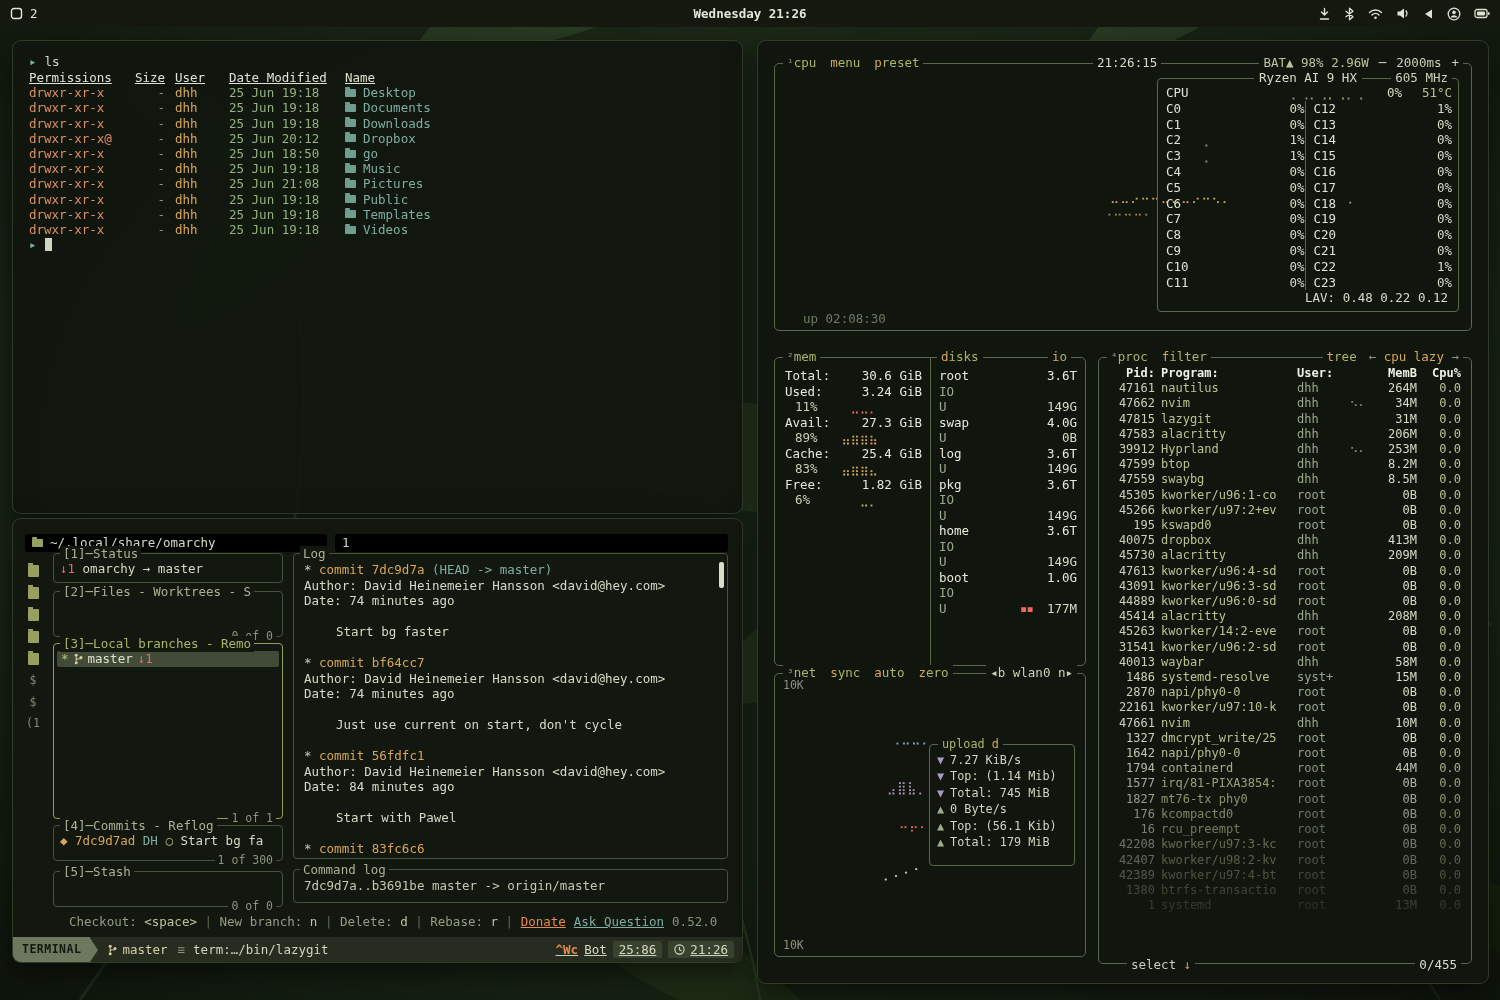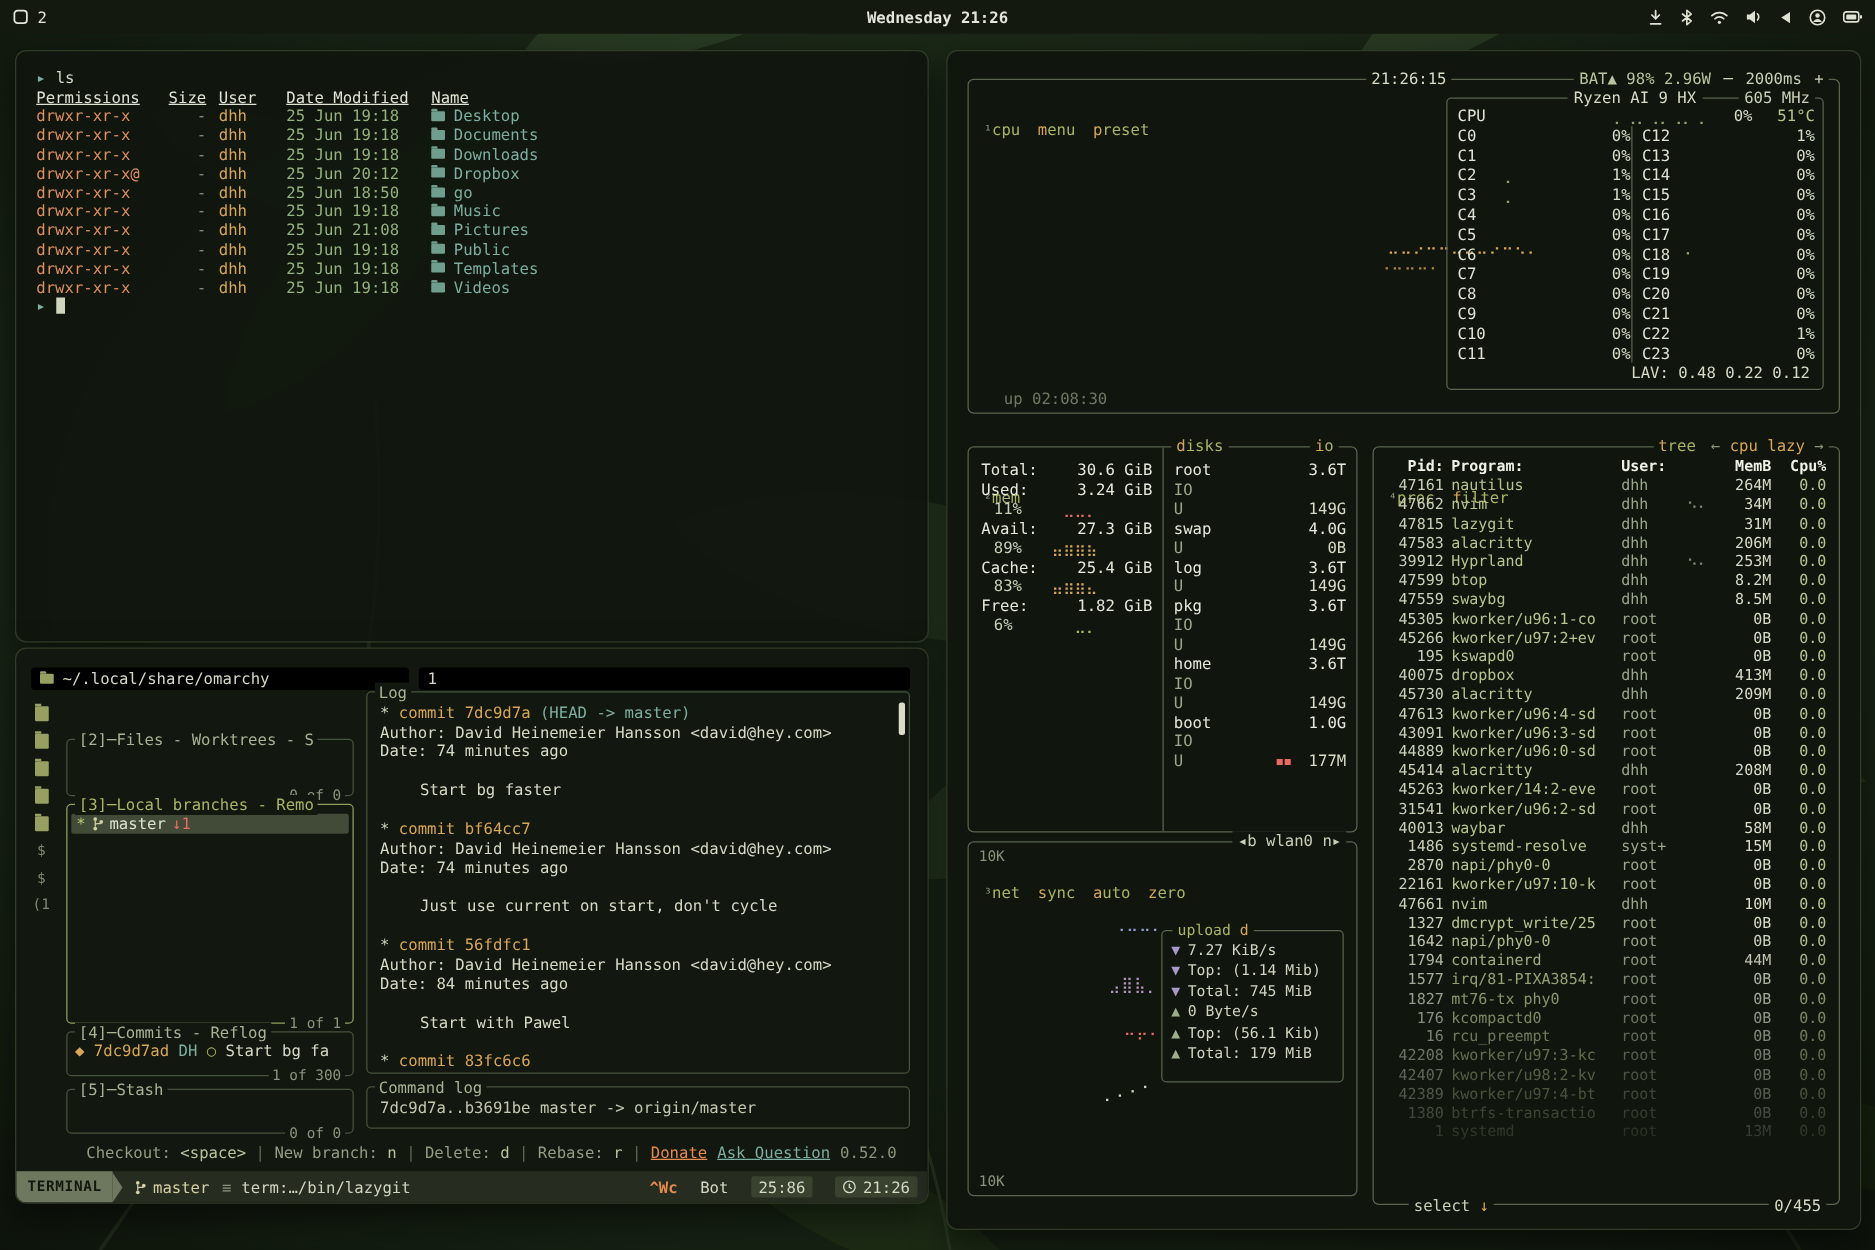--- a/index.html
+++ b/index.html
@@ -92,32 +92,32 @@
   .link{text-decoration:underline;cursor:pointer;}
   .link.donate{color:var(--orange);}
   .link.ask{color:var(--blue);margin-left:8px;}
   .version{color:#8a947c;margin-left:8px;}
   .lg-statusbar{position:absolute;left:0;right:0;bottom:0;height:25px;background:#262c20;display:flex;align-items:center;z-index:3;}
   .mode-block{background:#6e785f;color:#12170f;font-weight:bold;font-size:11.5px;padding:0 9px;height:100%;display:flex;align-items:center;letter-spacing:0.5px;}
   .pl-arrow{width:0;height:0;border-top:12.5px solid transparent;border-bottom:12.5px solid transparent;border-left:8px solid #6e785f;}
   .sb-branch{display:flex;align-items:center;gap:5px;color:#d5cfa4;padding:0 10px;}
   .sb-list{color:#8a947c;padding-right:8px;}
   .sb-term{color:#cfd5bf;}
-  .sb-right{margin-left:auto;display:flex;align-items:center;gap:18px;padding-right:8px;}
+  .sb-right{margin-left:auto;display:flex;align-items:center;gap:6px;padding-right:8px;text-decoration:underline;}
   .sb-wc{color:var(--orange);font-weight:bold;}
   .sb-block{background:#39412f;border-radius:2px;padding:1px 6px;color:#d4dac4;display:flex;align-items:center;gap:5px;}
 
   
   .win-bt{left:757px;top:40px;width:732px;height:944px;background:var(--win-bg);}
   .bt-box{position:absolute;border:1px solid var(--border);border-radius:5px;}
   .bt-title{position:absolute;top:-9px;background:var(--win-bg);padding:0 4px;white-space:nowrap;}
   .boxnum{color:#8a947c;font-size:11px;}
   .seg{color:var(--green);}
   .seg::first-letter{color:var(--yellow);}
-  .titles-left{left:8px;display:flex;gap:14px;margin-top:41px;}
+  .titles-left{left:8px;display:flex;gap:14px;}
   .bt-cpu{left:16px;right:16px;top:22px;height:268px;}
   .cpu-clock{left:318px;color:#d6dcc6;}
   .cpu-right{right:8px;display:flex;gap:10px;color:#c9d0b8;}
   .cpu-right .batt{color:#b9c49f;}
   .cpu-graph1{position:absolute;left:335px;top:128px;color:var(--yellow);letter-spacing:1px;}
   .cpu-graph2{position:absolute;left:328px;top:144px;color:#a98544;letter-spacing:1px;}
   .cpu-uptime{position:absolute;left:28px;bottom:4px;color:#6f7a63;}
   .cpu-inner{position:absolute;right:12px;top:14px;width:302px;height:234px;border:1px solid var(--border);border-radius:4px;padding:6px 6px 0 8px;}
   .ci-title{position:absolute;top:-9px;left:50%;transform:translateX(-50%);background:var(--win-bg);padding:0 5px;color:#d6dcc6;}
   .ci-freq{position:absolute;top:-9px;right:6px;background:var(--win-bg);padding:0 4px;color:#c9d0b8;}
@@ -415,20 +415,27 @@
 
       <span class="g-item gfolder"></span>
 
       <span class="g-item gtext">$</span>
 
       <span class="g-item gtext">$</span>
 
       <span class="g-item gtext">(1</span>
     </div>
 
+  <div class="panel lp-status">
+    <span class="p-title">[1]─Status</span>
+    <div class="p-row">
+      <span class="behind">↓1</span>
+      <span>omarchy → master</span>
+    </div>
+  </div>
 
   <div class="panel lp-files">
     <span class="p-title">[2]─Files - Worktrees - S</span>
     <span class="p-count">0 of 0</span>
   </div>
 
   <div class="panel focused lp-branches">
     <span class="p-title">[3]─Local branches - Remo</span>
     <div class="sel-row">
       <span style="color:#b8c47a;">*</span>

